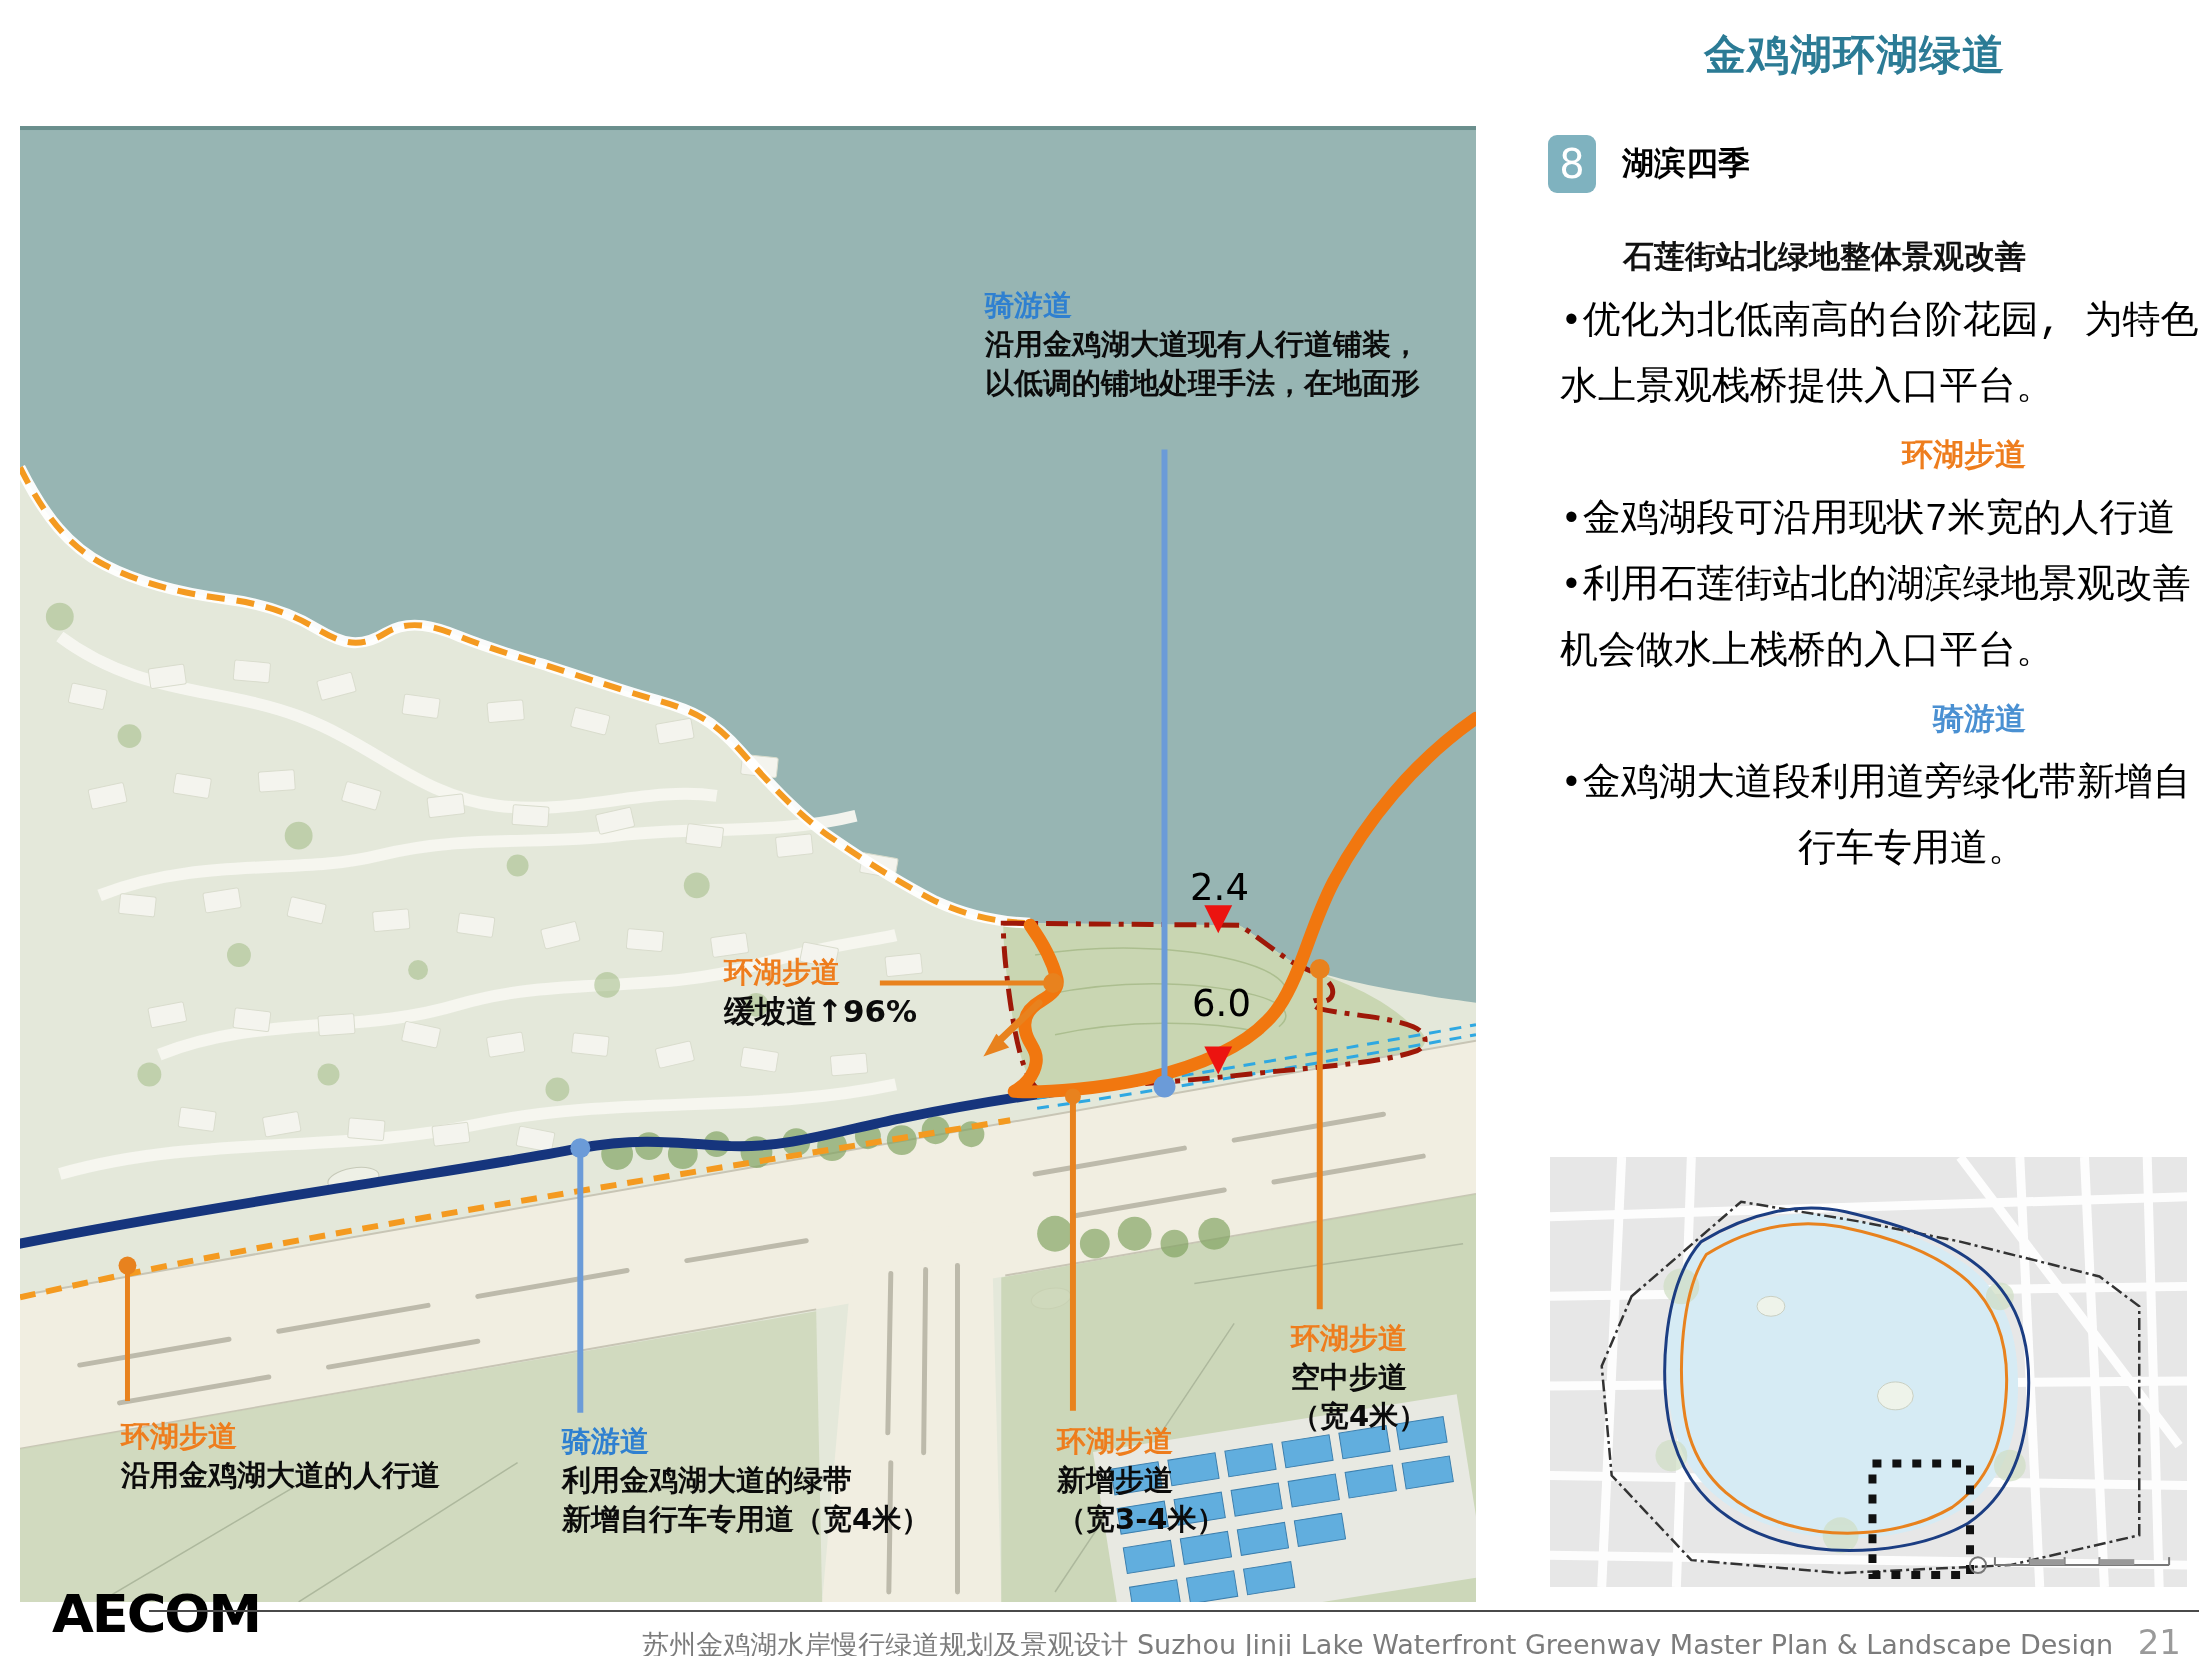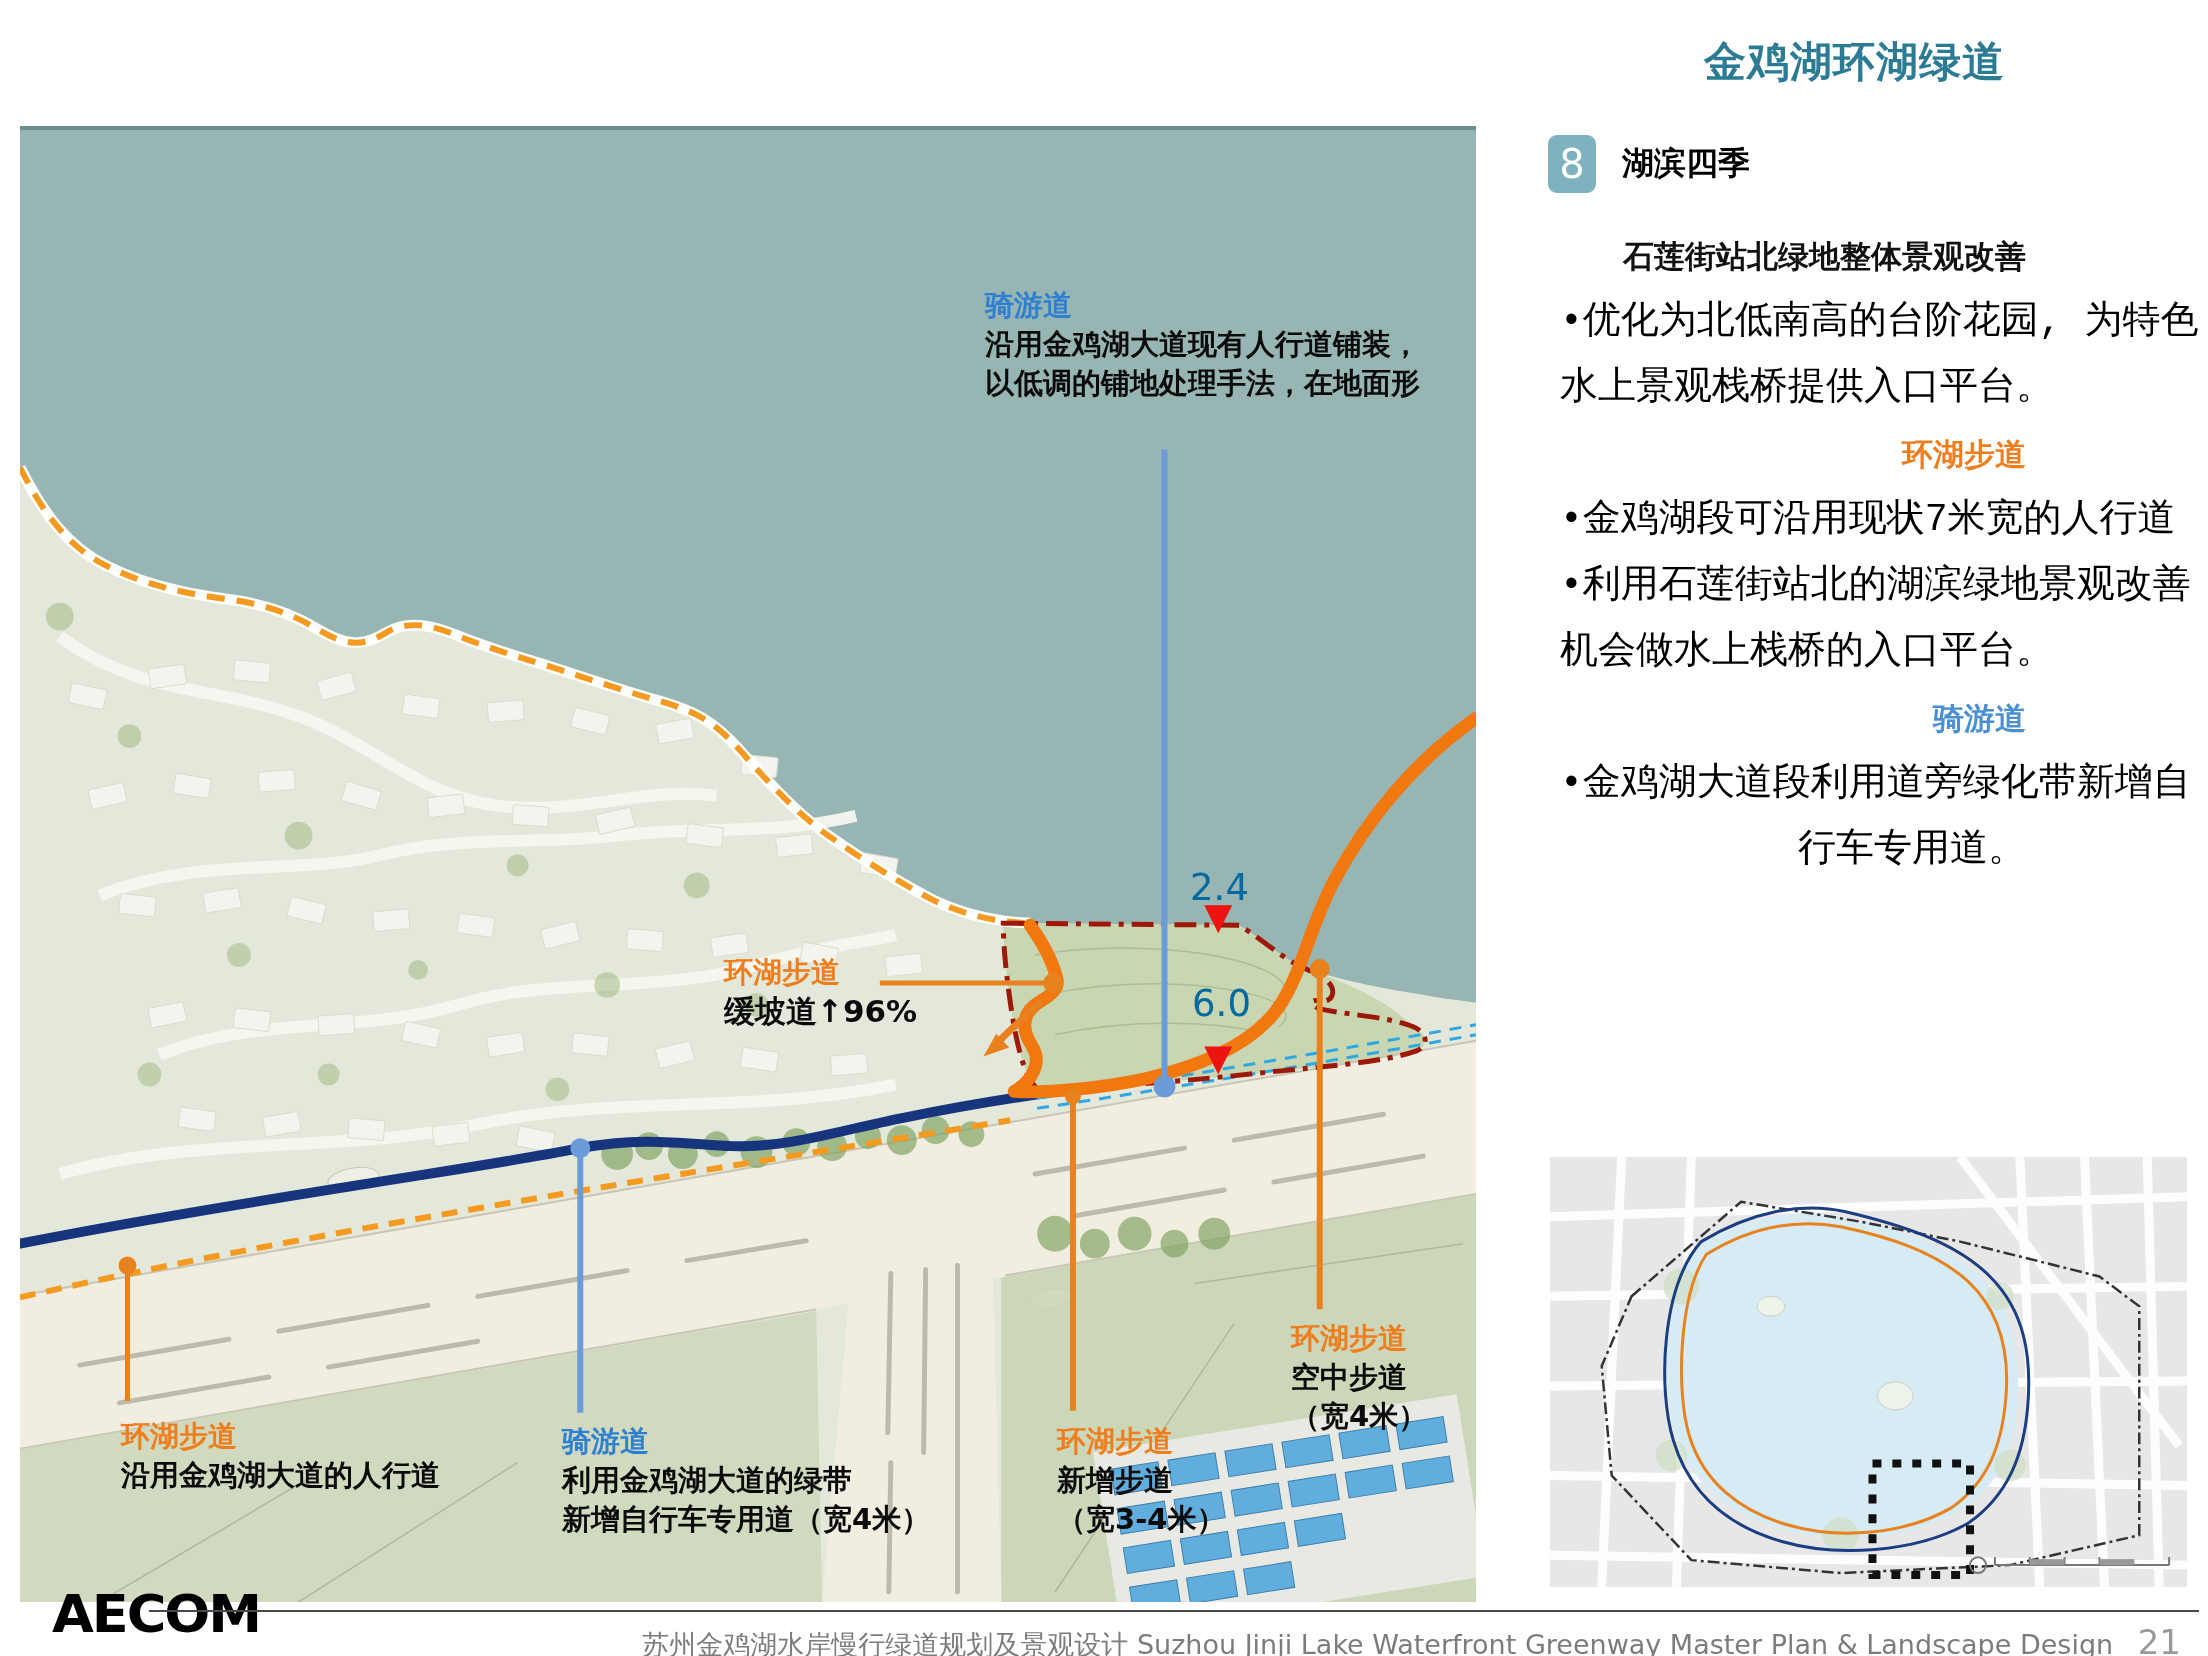--- a/index.html
+++ b/index.html
@@ -1,31 +1,31 @@
 <!DOCTYPE html>
 <html><head>
 <meta charset="utf-8">
 <style>
   html,body{margin:0;padding:0;}
   body{
     position:relative;width:2209px;height:1657px;background:#ffffff;overflow:hidden;
     font-family:"DejaVu Sans","Liberation Sans",sans-serif;color:#111;
   }
   .page-title{
-    position:absolute;top:34px;left:1194px;width:811px;text-align:right;
+    position:absolute;top:27px;left:1194px;width:811px;text-align:right;
     font-size:42px;font-weight:bold;color:#2b7b95;letter-spacing:1px;white-space:nowrap;
   }
   
   .map-wrap{position:absolute;left:20px;top:126px;width:1456px;height:1476px;overflow:hidden;}
   .map-wrap svg{position:absolute;left:0;top:0;}
   .anno{position:absolute;font-weight:bold;font-size:29px;line-height:39px;white-space:nowrap;}
   .anno .t-orange{color:#ee7d1d;display:block;}
   .anno .t-blue{color:#2f80d0;display:block;}
   .anno .t-black{color:#0b0b0b;display:block;}
-  .dim{position:absolute;width:129px;text-align:center;font-size:37px;font-weight:normal;color:#0369a1;}
+  .dim{position:absolute;width:129px;text-align:center;font-size:37px;font-weight:normal;color:#000000;}
   
   .panel{position:absolute;left:1548px;top:135px;width:478px;}
   .badge-row{display:flex;align-items:center;gap:26px;margin-bottom:30px;}
   .badge{width:48px;height:58px;background:#7fb2bf;border-radius:9px;color:#fff;
          font-size:40px;display:flex;align-items:center;justify-content:center;}
   .badge-title{font-size:32px;font-weight:bold;color:#000;}
   .panel-body{margin-left:12px;text-align:right;}
   .p-sub{font-size:31px;font-weight:bold;line-height:66px;white-space:nowrap;}
   .pline{font-size:38px;line-height:66px;color:#000;white-space:nowrap;font-family:Liberation Mono, monospace;}
   .ph-orange{font-size:31px;font-weight:bold;line-height:66px;color:#ee7d1d;}

